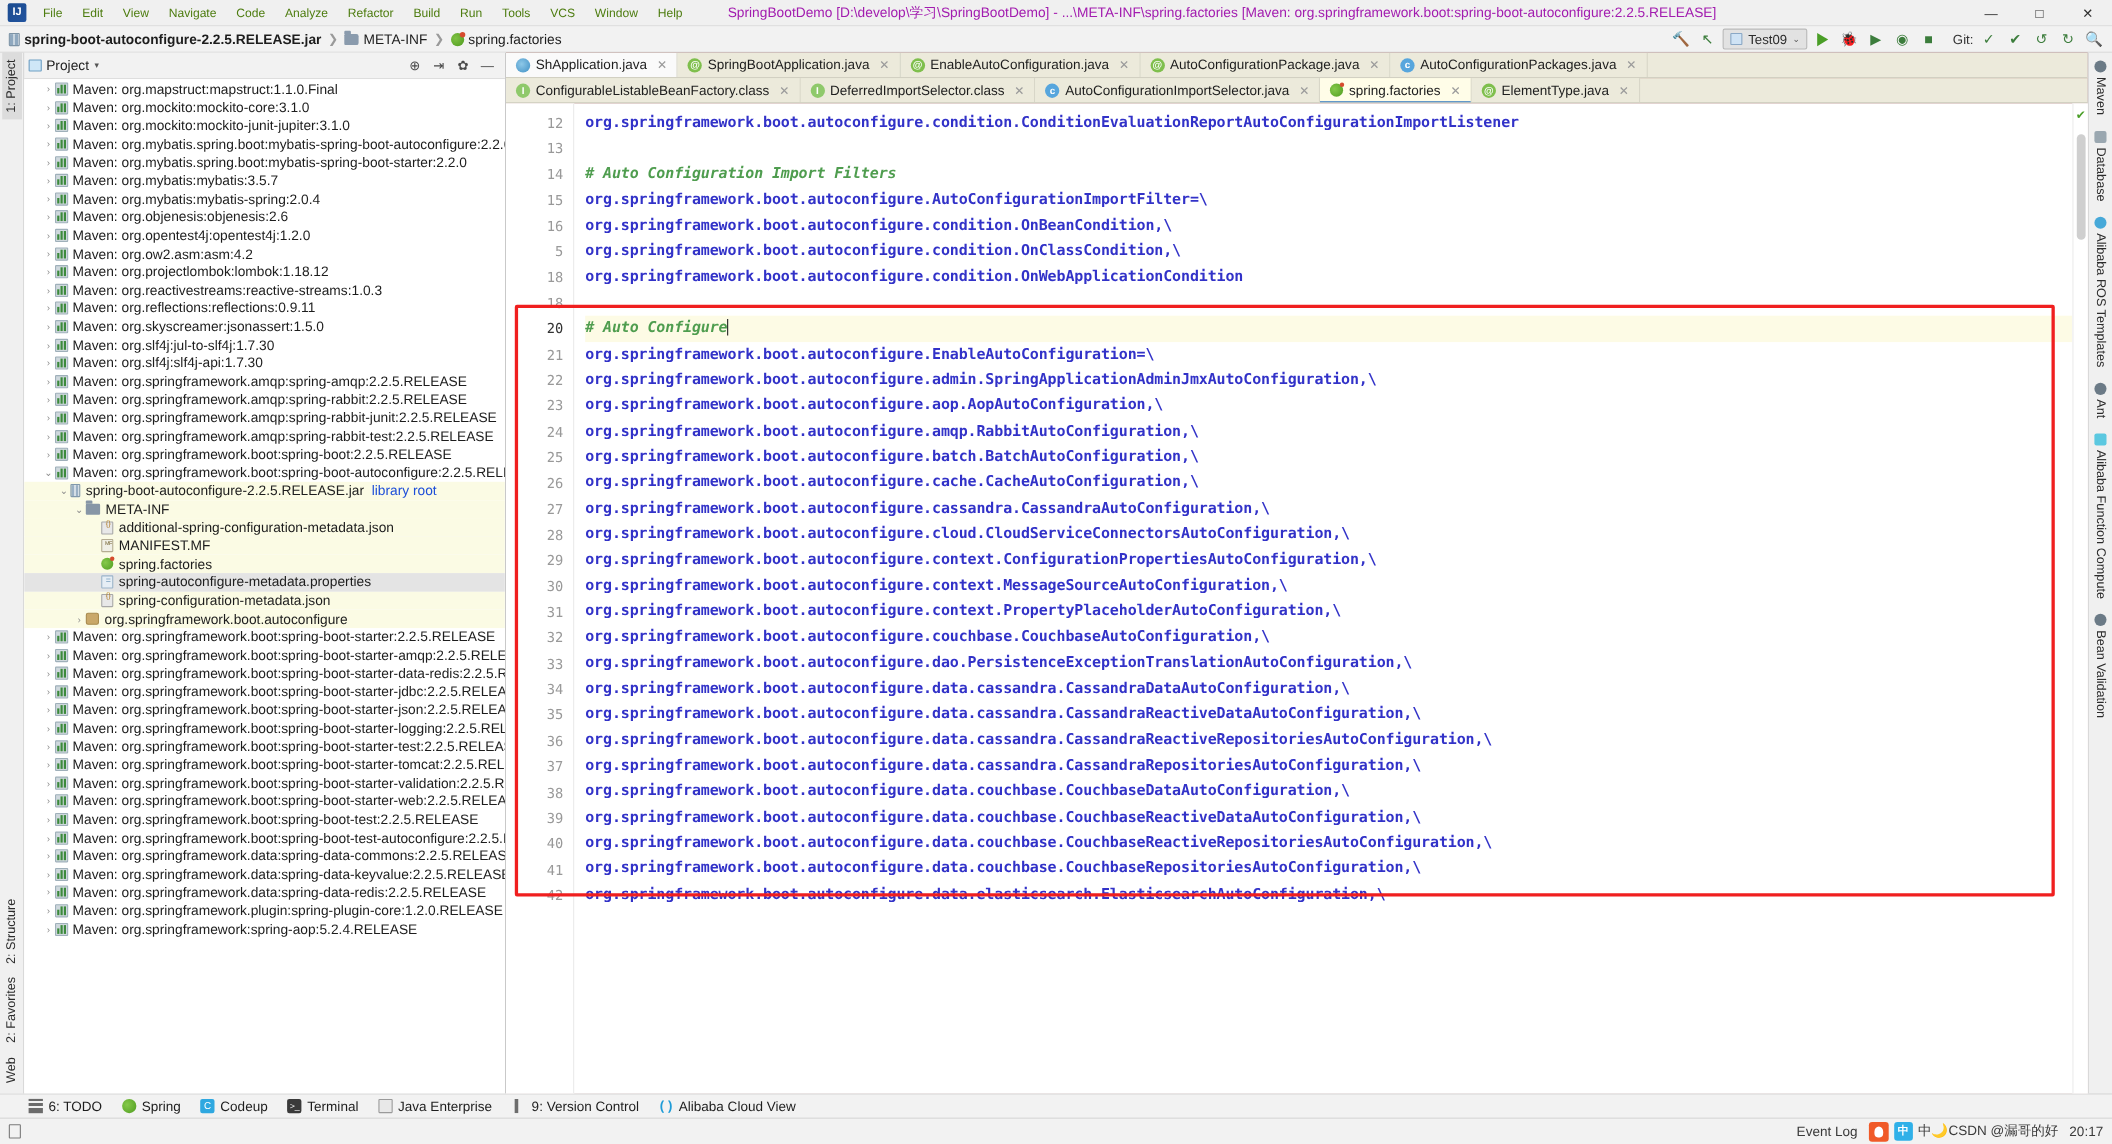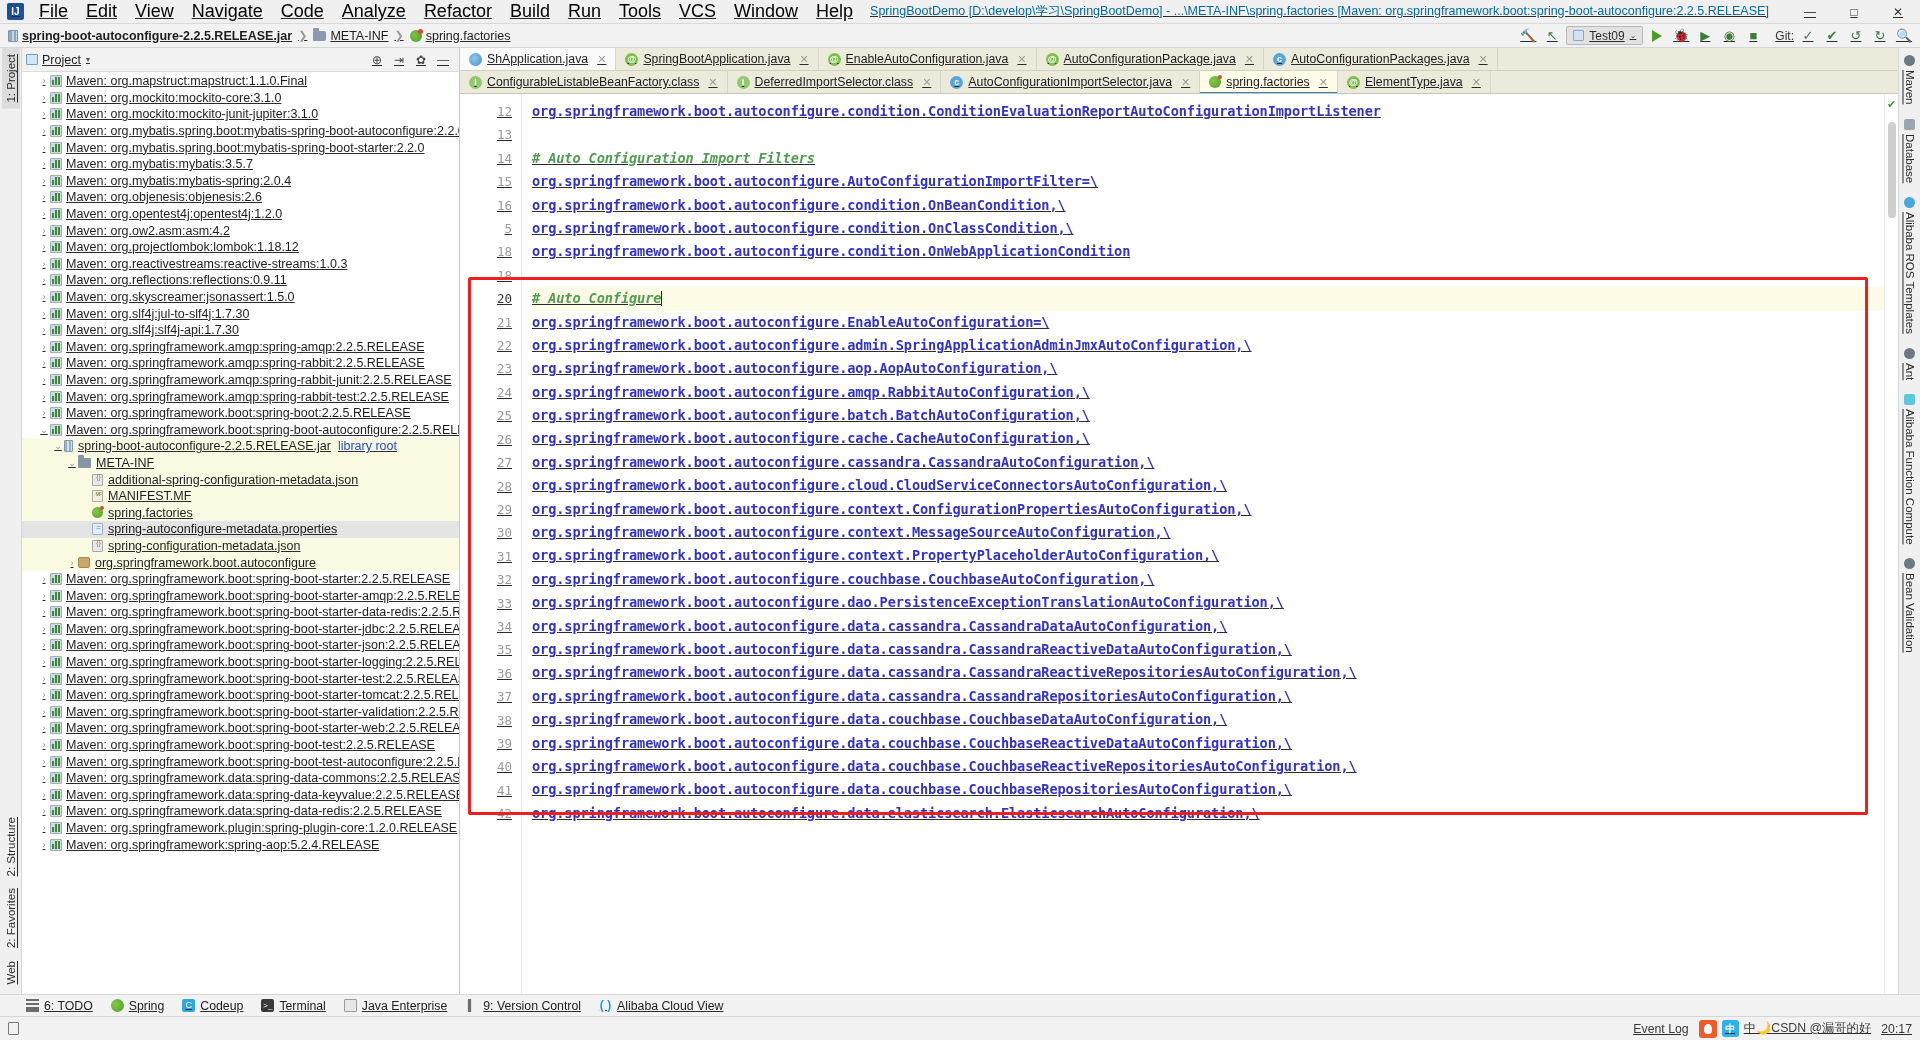--- a/index.html
+++ b/index.html
@@ -3,39 +3,39 @@
 <meta charset="utf-8">
 <style>
   * { box-sizing: border-box; margin:0; padding:0; }
   html,body{ width:1920px; height:1040px; overflow:hidden; }
   body{
     font-family:"Liberation Sans", sans-serif;
     font-size:12.5px;
     color:#2b2b2b;
     background:#f2f2f2;
   }
-  .app{ width:1920px; height:1040px; display:flex; flex-direction:column; background:#f2f2f2;text-decoration:underline; }
+  .app{ width:1920px; height:1040px; display:flex; flex-direction:column; background:#f2f2f2; }
 
   
   .titlebar{
     height:24px; min-height:24px; display:flex; align-items:center;
     background:#f0f0f0; border-bottom:1px solid #d9d9d9; padding-left:4px;
   }
   .ij-logo{
     width:17px;height:17px;margin:0 6px 0 3px;border-radius:2px;
     background:linear-gradient(135deg,#1b4b8f 0%,#21539f 100%);
     color:#fff;font-size:10px;font-weight:bold;line-height:17px;text-align:center;
     font-family:"Liberation Sans",sans-serif;
   }
   .menu{ display:flex; align-items:center; gap:0px; }
   .menu-item{
-    padding:2px 9px; font-size:18px; color:#000000; cursor:default; white-space:nowrap;
+    padding:2px 9px; font-size:11px; color:#4d7c0f; cursor:default; white-space:nowrap;
   }
   .win-title{
-    margin-left:8px; color:#0369a1; font-size:12.5px; white-space:nowrap; overflow:hidden;
+    margin-left:32px; color:#a21caf; font-size:12.5px; white-space:nowrap; overflow:hidden;
   }
   .win-ctrl{ margin-left:auto; display:flex; align-items:center; }
   .win-btn{ width:44px;height:24px;display:flex;align-items:center;justify-content:center;
             font-size:12px;color:#303030; }
 
   
   .navbar{
     height:24px;min-height:24px;display:flex;align-items:center;
     background:#f2f2f2;border-bottom:1px solid #d6d6d6;padding-left:8px;
   }

